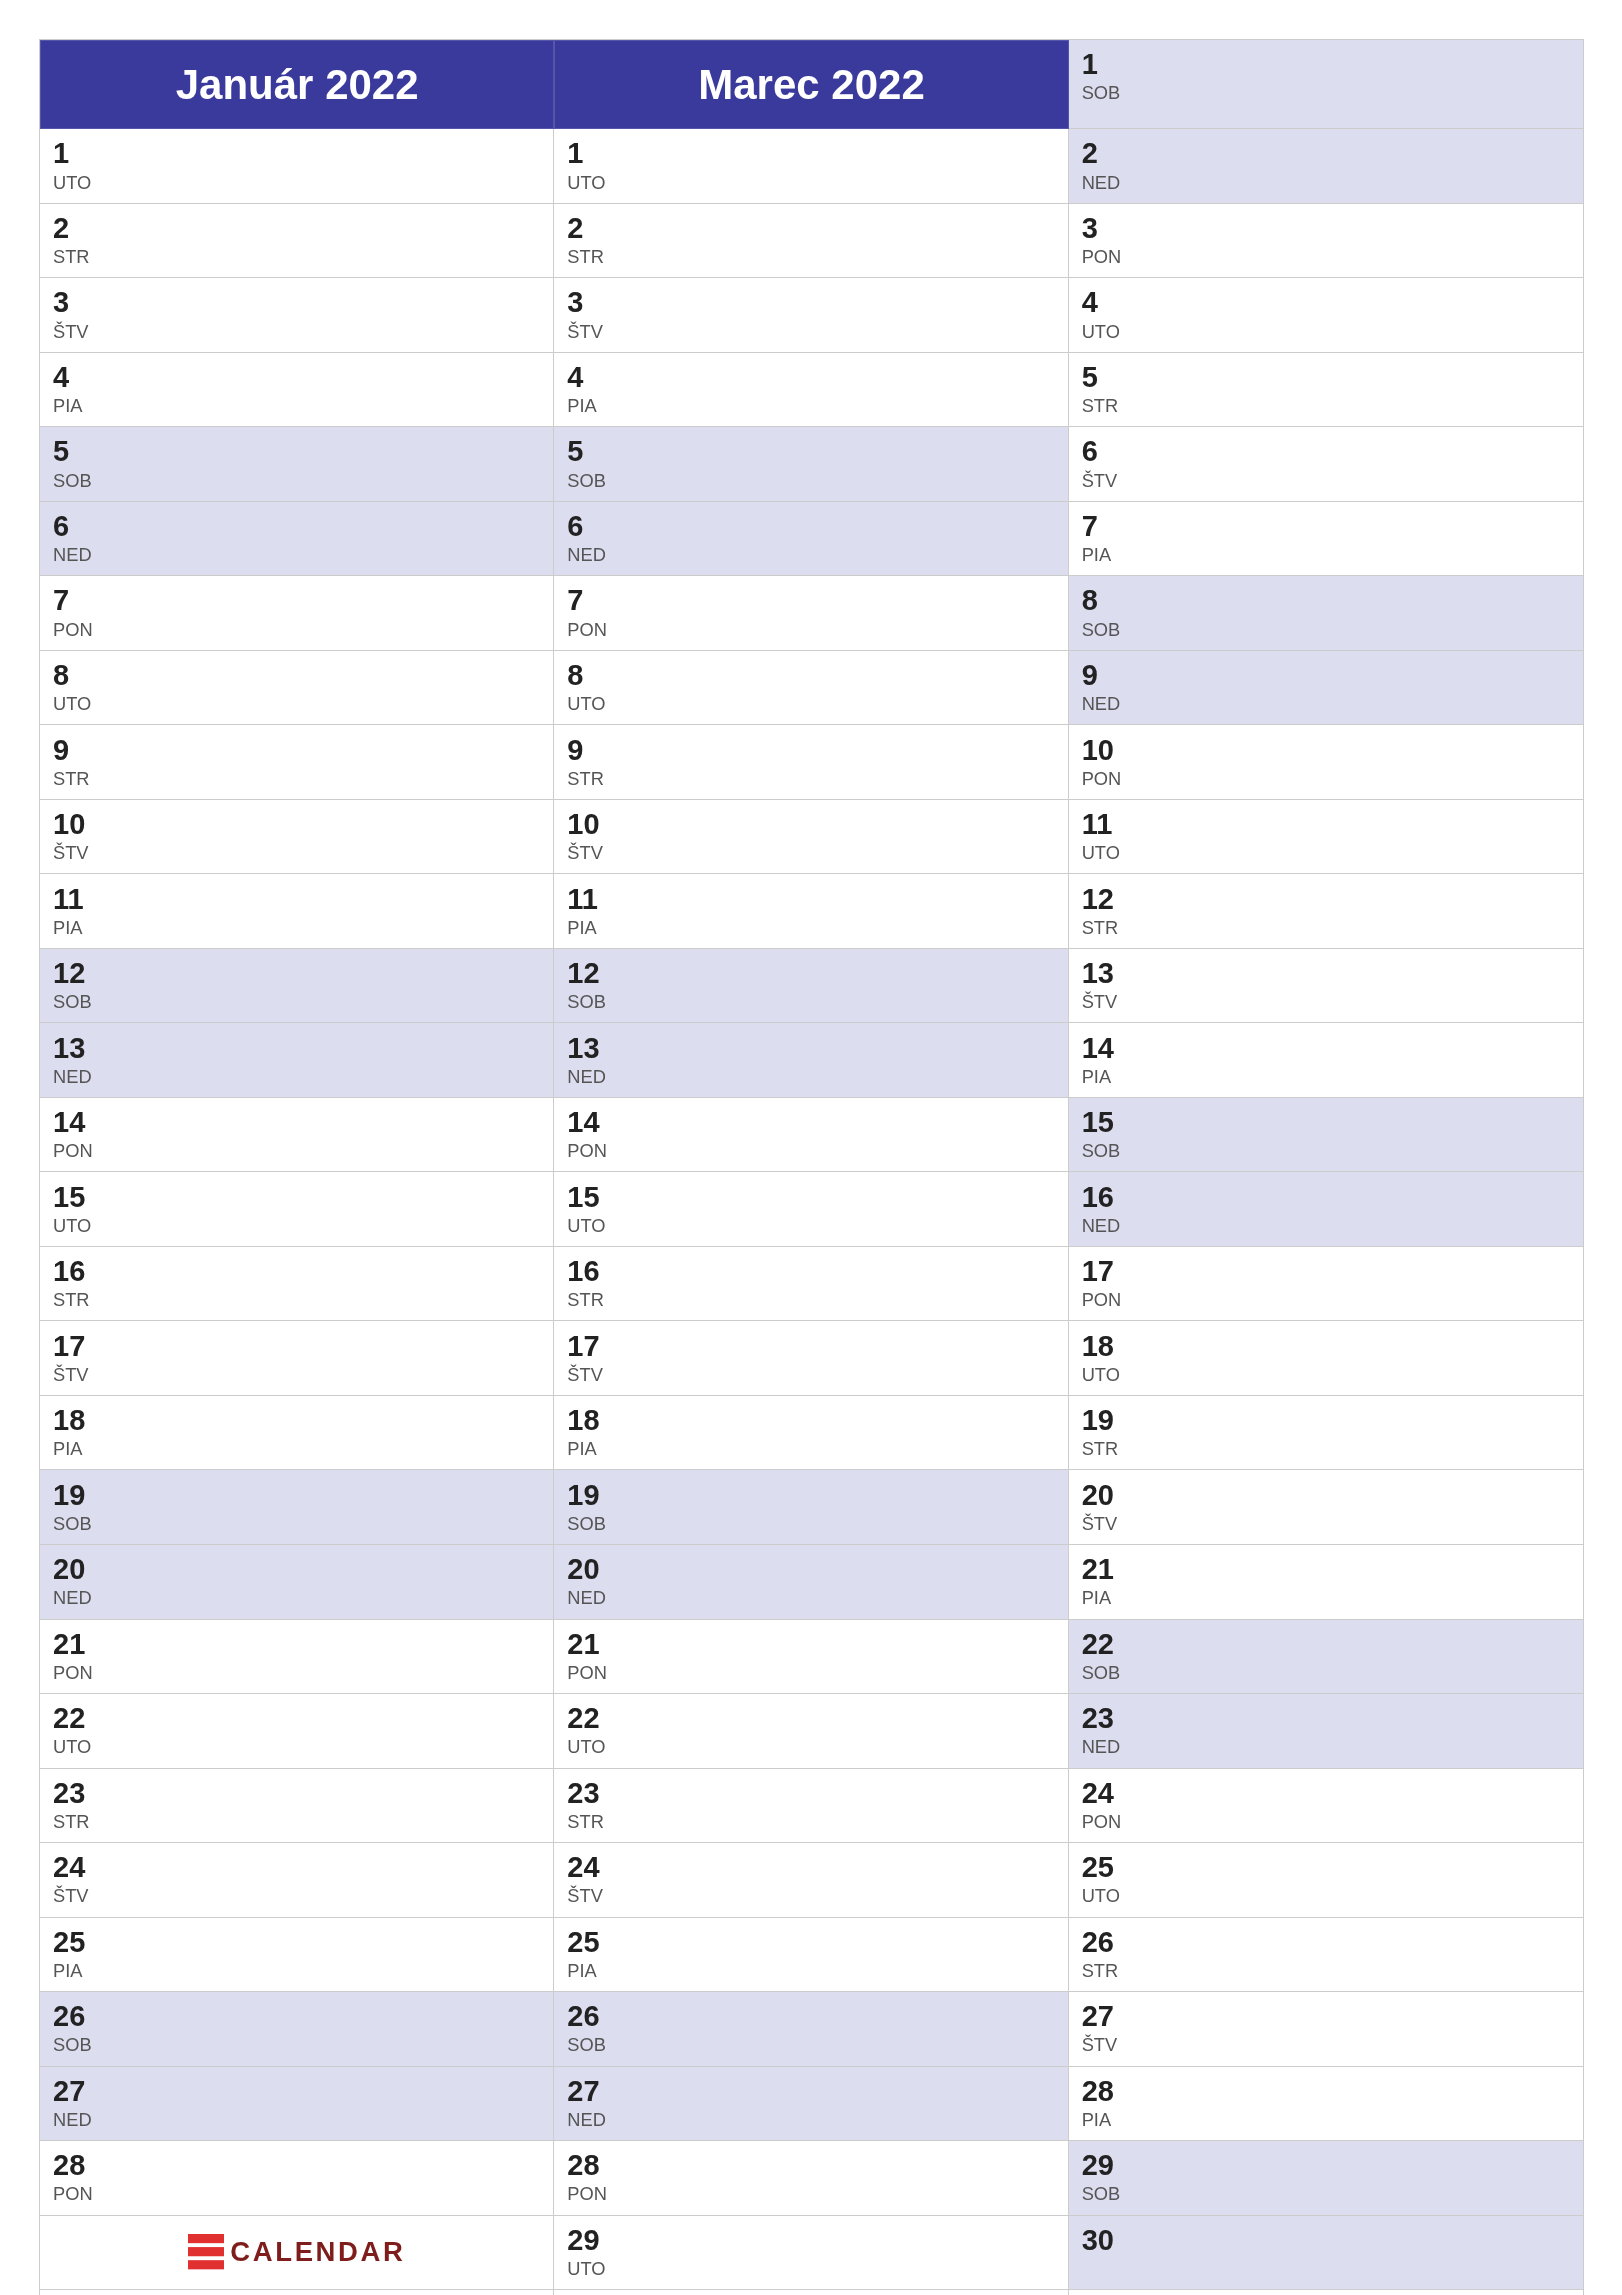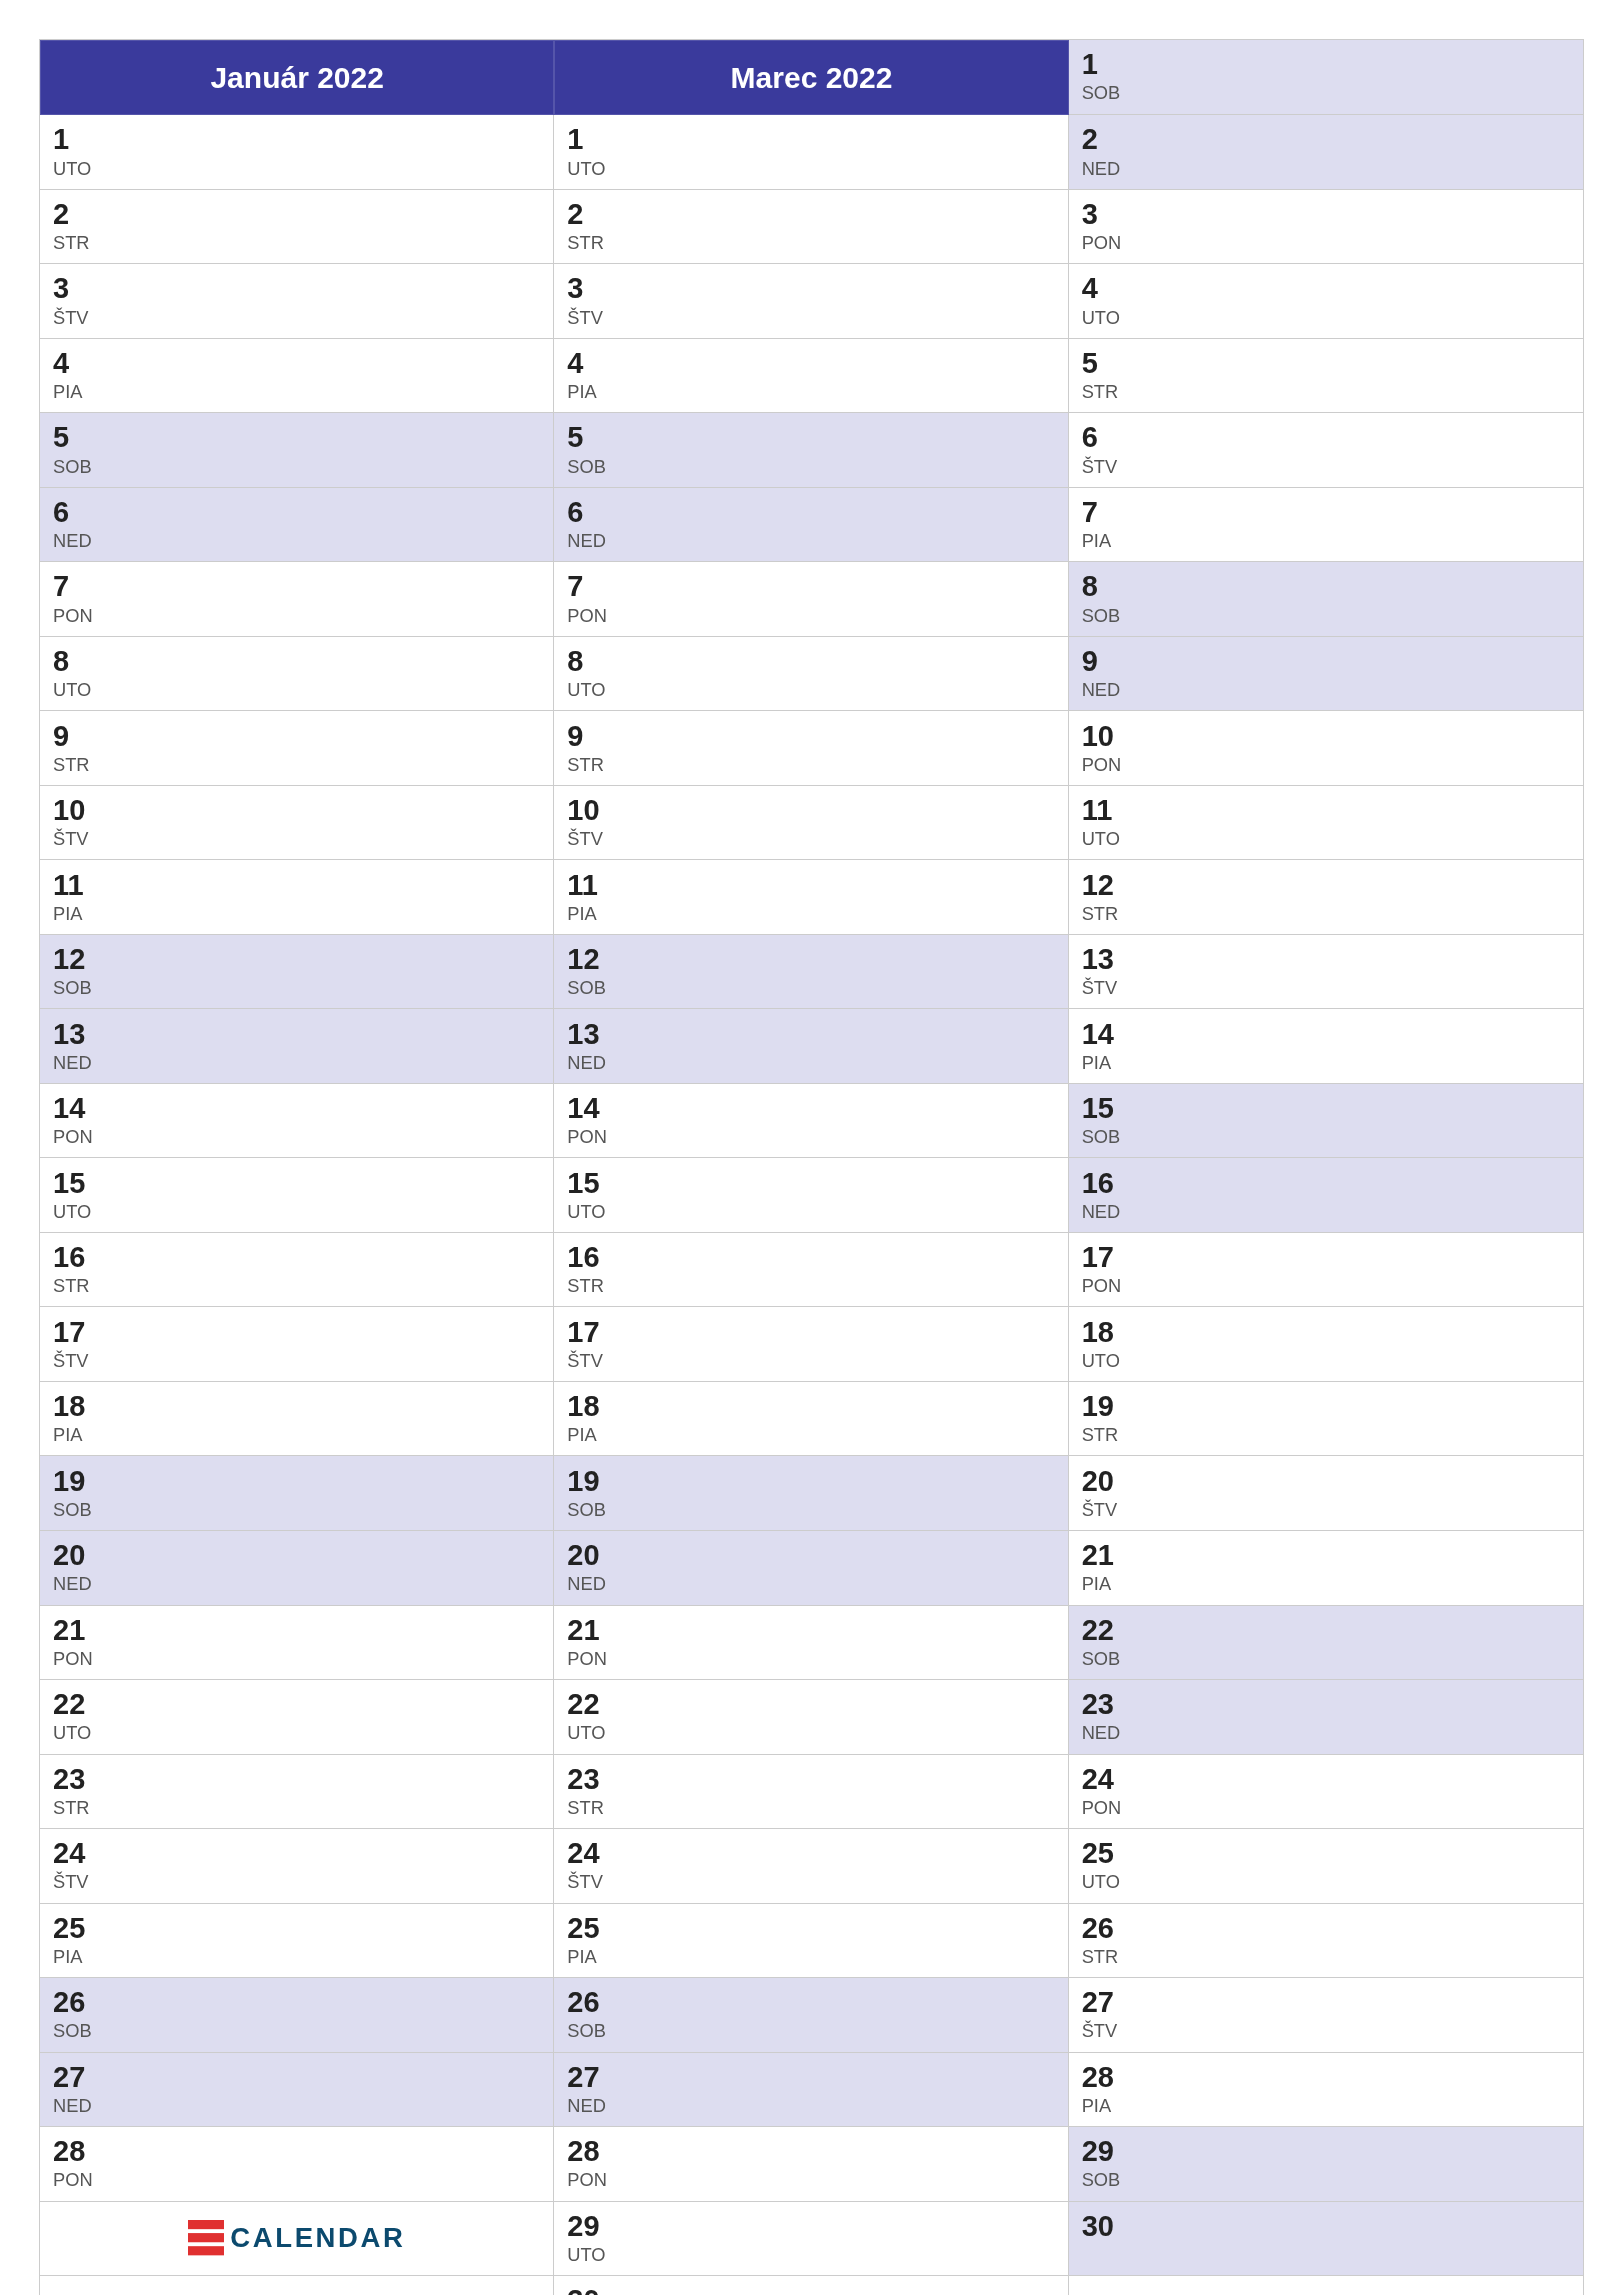--- a/index.html
+++ b/index.html
@@ -18,21 +18,21 @@
     .calendar-grid {
       width: 100%;
       display: grid;
       grid-template-columns: 1fr 1fr 1fr;
       border: 1px solid #cccccc;
     }
 
     .month-header {
       background-color: #3a3a9c;
       color: #ffffff;
-      font-size: 30px;
+      font-size: 42px;
       font-weight: bold;
       text-align: center;
       padding: 19.6px 6.5px;
       border: 0.7px solid #5555aa;
     }
 
     .day-cell {
       border-bottom: 0.7px solid #cccccc;
       border-right: 0.7px solid #cccccc;
       padding: 9.2px 13px;
@@ -85,21 +85,21 @@
 
     .logo-container {
       display: flex;
       align-items: center;
       gap: 6.5px;
     }
 
     .logo-text {
       font-size: 27.5px;
       font-weight: bold;
-      color: #0c4a6e;
+      color: #7f1d1d;
       letter-spacing: 2.6px;
     }
   </style>
 </head>
 <body>
 
 <div class="calendar-grid" id="calendarGrid">
 <div class="month-header">Január 2022</div>
     <div class="month-header">Marec 2022</div>
     <div class="day-cell weekend">

